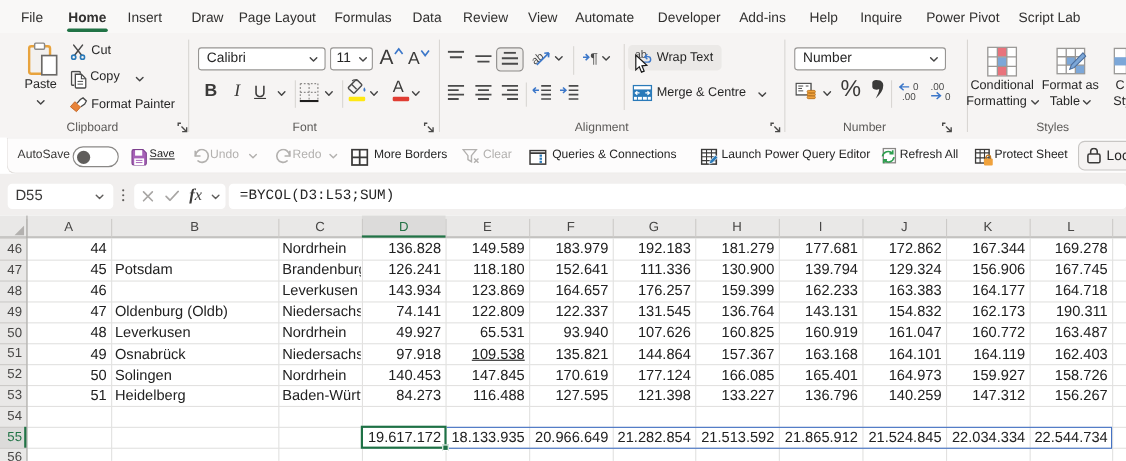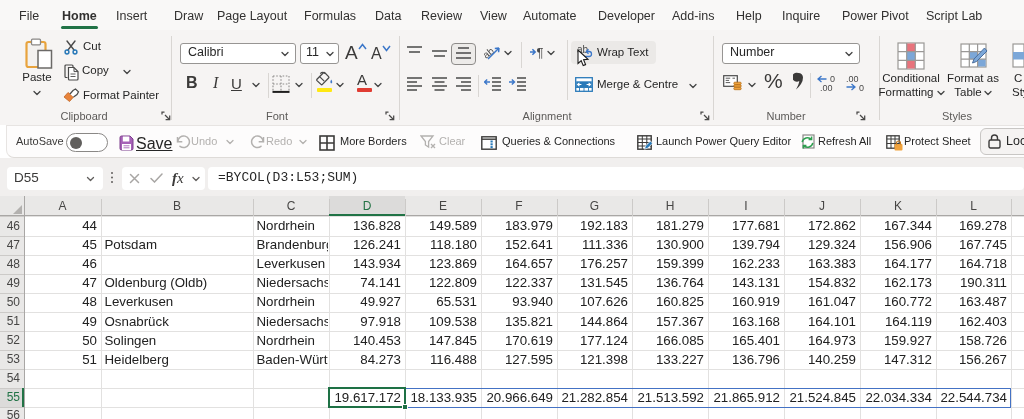--- a/index.html
+++ b/index.html
@@ -255,21 +255,21 @@
 <div class="abs" style="left:6px;top:125px;width:1018px;height:33px;background:#fdfcfc;border-top:1px solid #e7e4e2;border-bottom:1px solid #dedbd8;border-left:1px solid #e7e4e2;border-radius:0 0 0 8px"></div>
 <div class="t" style="left:16px;top:135.2px;font-size:11px;color:#3b3a39;">AutoSave</div>
 <div class="abs" style="left:66px;top:133px;width:42px;height:19px;background:#fff;border:1px solid #8a8886;border-radius:9.5px;"></div>
 <div class="abs" style="left:70px;top:136.5px;width:12px;height:12px;border-radius:50%;background:#605e5c"></div>
 <svg class="abs" style="left:119px;top:134.5px" width="15" height="16" viewBox="0 0 15 16">
 <path d="M1 2.5 a1.5 1.5 0 0 1 1.5-1.5 H11 L14 4 V13.5 a1.5 1.5 0 0 1 -1.5 1.5 H2.5 A1.5 1.5 0 0 1 1 13.5 Z" fill="#a661b7" stroke="#7d3f8d" stroke-width="1"></path>
 <rect x="3.8" y="1.5" width="6.5" height="5" fill="#fff"></rect>
 <rect x="3" y="9" width="9" height="6" fill="#fff"></rect>
 <path d="M4.5 10.8 h6 M4.5 12.8 h6" stroke="#a661b7" stroke-width="0.9"></path>
 </svg>
-<div class="t" style="left:136px;top:135.2px;font-size:16px;color:#262626;text-decoration:underline;">Save</div>
+<div class="t" style="left:136px;top:135.2px;font-size:10px;color:#262626;text-decoration:underline;">Save</div>
 <svg class="abs" style="left:176px;top:135px" width="15" height="14" viewBox="0 0 15 14">
 <path d="M1.5 2 V6.8 H6.3" fill="none" stroke="#b3b1af" stroke-width="1.5"></path>
 <path d="M1.8 6.4 A5.8 5.8 0 1 1 4 11.3" fill="none" stroke="#b3b1af" stroke-width="1.5" stroke-linecap="round"></path>
 </svg>
 <div class="t" style="left:191px;top:135.2px;font-size:11px;color:#b3b1af;">Undo</div>
 <svg class="abs" style="left:226.0px;top:139px" width="8" height="6" viewBox="0 0 8 6">
       <path d="M1 1.5 L4 4.5 L7 1.5" fill="none" stroke="#b3b1af" stroke-width="1.3" stroke-linecap="round" stroke-linejoin="round"></path>
     </svg>
 <svg class="abs" style="left:250px;top:135px" width="15" height="14" viewBox="0 0 15 14">
 <path d="M13.5 2 V6.8 H8.7" fill="none" stroke="#b3b1af" stroke-width="1.5"></path>
@@ -480,21 +480,21 @@
 <div class="t" style="left:628px;top:294.4px;font-size:13.3px;color:#212121;transform:translateX(-100%);">107.626</div>
 <div class="t" style="left:704px;top:294.4px;font-size:13.3px;color:#212121;transform:translateX(-100%);">160.825</div>
 <div class="t" style="left:780px;top:294.4px;font-size:13.3px;color:#212121;transform:translateX(-100%);">160.919</div>
 <div class="t" style="left:856px;top:294.4px;font-size:13.3px;color:#212121;transform:translateX(-100%);">161.047</div>
 <div class="t" style="left:932px;top:294.4px;font-size:13.3px;color:#212121;transform:translateX(-100%);">160.772</div>
 <div class="t" style="left:1007px;top:294.4px;font-size:13.3px;color:#212121;transform:translateX(-100%);">163.487</div>
 <div class="t" style="left:97px;top:313.5px;font-size:13.3px;color:#212121;transform:translateX(-100%);">49</div>
 <div class="t" style="left:104.5px;top:313.5px;font-size:13.3px;color:#212121;">Osnabrück</div>
 <div class="t" style="left:256.5px;top:313.5px;font-size:13.3px;color:#212121;width:71.5px;overflow:hidden">Niedersachsen</div>
 <div class="t" style="left:401px;top:313.5px;font-size:13.3px;color:#212121;transform:translateX(-100%);">97.918</div>
-<div class="t" style="left:477px;top:313.5px;font-size:13.3px;color:#212121;transform:translateX(-100%);">109.538</div>
+<div class="t" style="left:477px;top:313.5px;font-size:13.3px;color:#212121;transform:translateX(-100%);text-decoration:underline;">109.538</div>
 <div class="t" style="left:553px;top:313.5px;font-size:13.3px;color:#212121;transform:translateX(-100%);">135.821</div>
 <div class="t" style="left:628px;top:313.5px;font-size:13.3px;color:#212121;transform:translateX(-100%);">144.864</div>
 <div class="t" style="left:704px;top:313.5px;font-size:13.3px;color:#212121;transform:translateX(-100%);">157.367</div>
 <div class="t" style="left:780px;top:313.5px;font-size:13.3px;color:#212121;transform:translateX(-100%);">163.168</div>
 <div class="t" style="left:856px;top:313.5px;font-size:13.3px;color:#212121;transform:translateX(-100%);">164.101</div>
 <div class="t" style="left:932px;top:313.5px;font-size:13.3px;color:#212121;transform:translateX(-100%);">164.119</div>
 <div class="t" style="left:1007px;top:313.5px;font-size:13.3px;color:#212121;transform:translateX(-100%);">162.403</div>
 <div class="t" style="left:97px;top:332.6px;font-size:13.3px;color:#212121;transform:translateX(-100%);">50</div>
 <div class="t" style="left:104.5px;top:332.6px;font-size:13.3px;color:#212121;">Solingen</div>
 <div class="t" style="left:256.5px;top:332.6px;font-size:13.3px;color:#212121;width:71.5px;overflow:hidden">Nordrhein</div>

